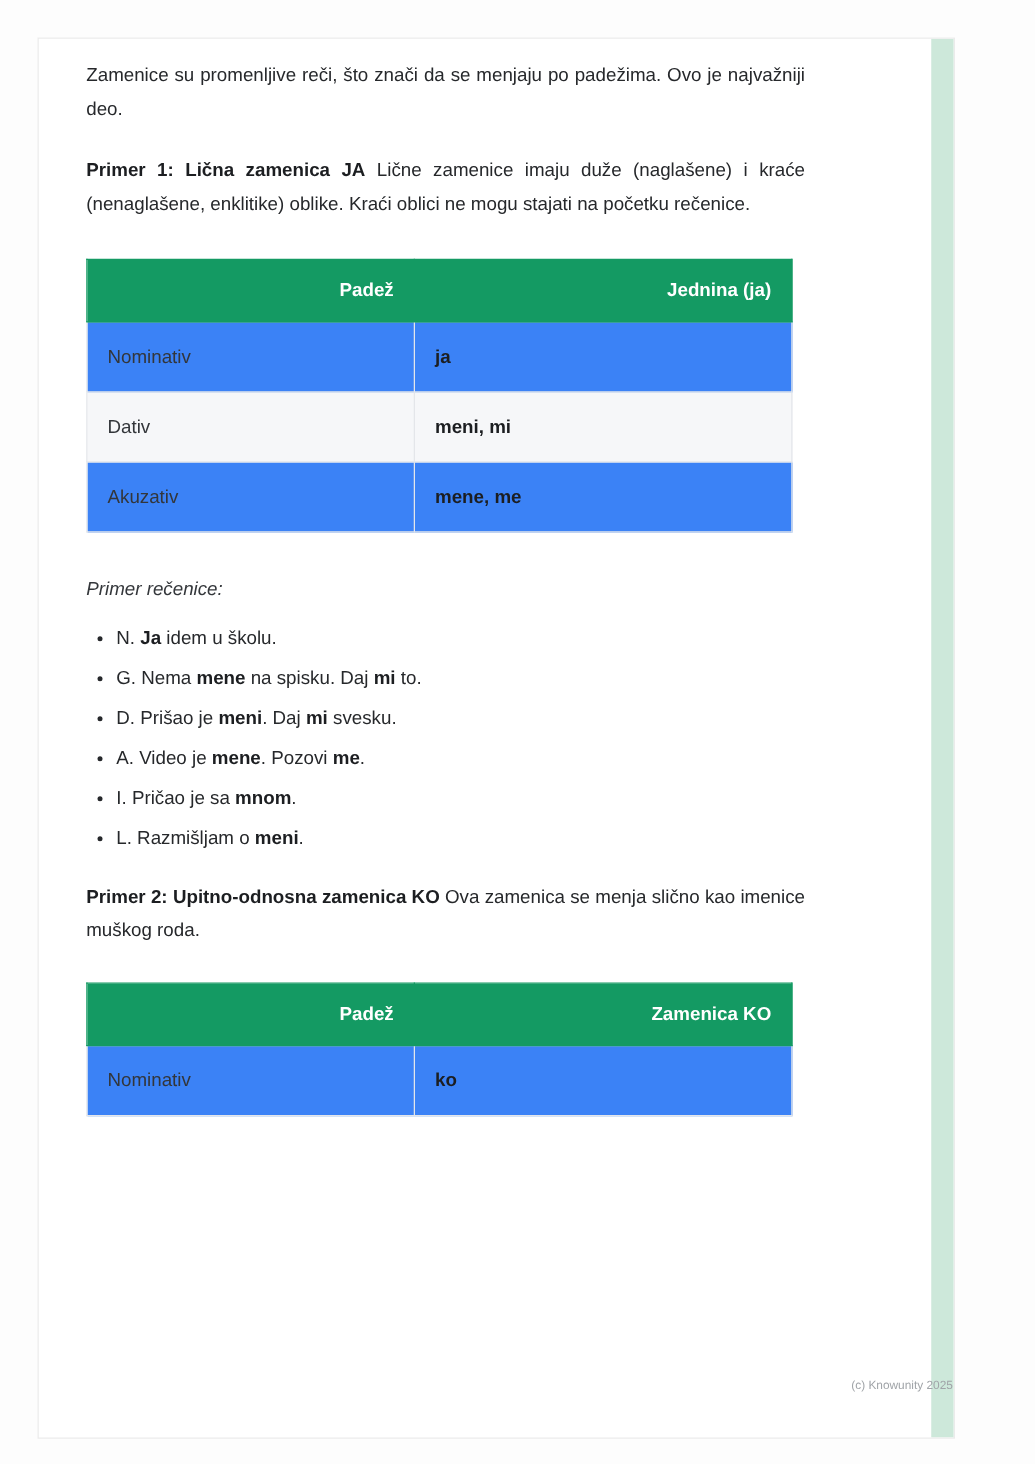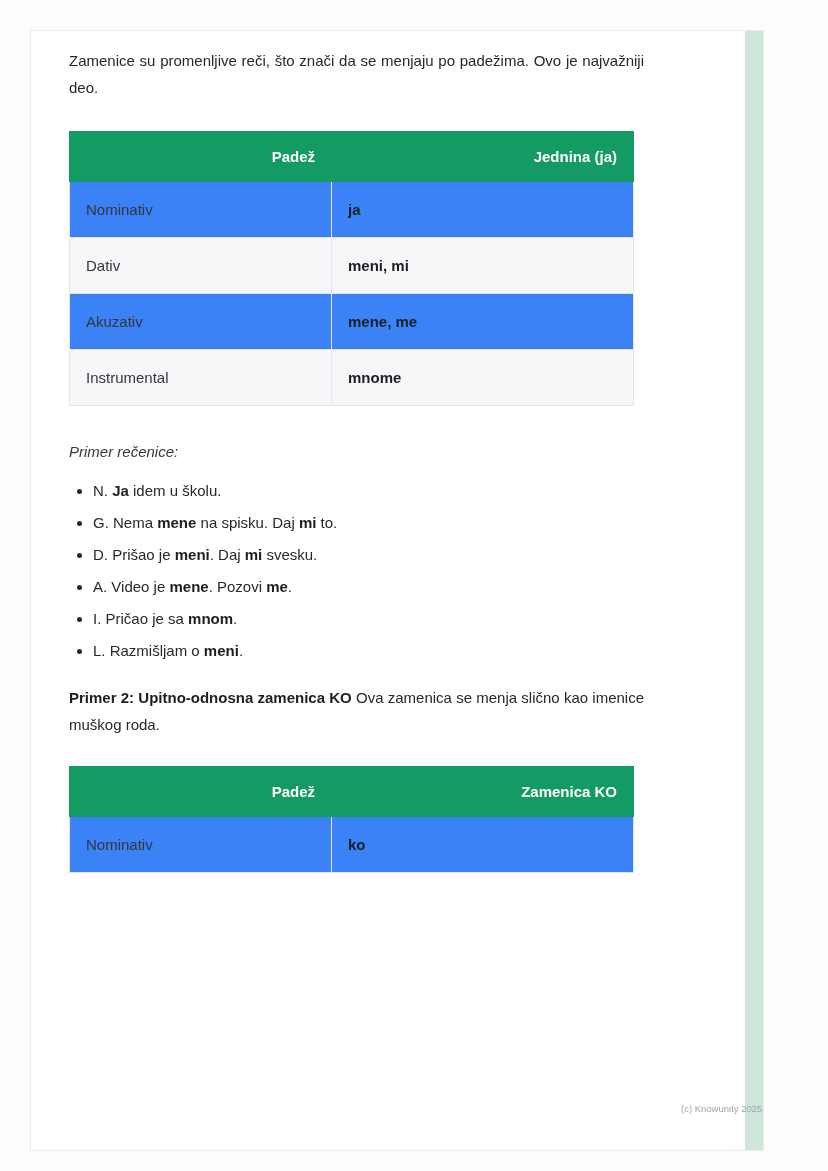--- a/index.html
+++ b/index.html
@@ -94,44 +94,41 @@
 </style>
 </head>
 <body>
 
 <div class="page">
   <div class="card">
     <div class="content">
 
       <p class="para"><span>Zamenice su promenljive reči, što znači da se menjaju po padežima. Ovo je najvažniji deo.</span></p>
 
+      <p class="para"><strong>Primer 1: Lična zamenica JA</strong><span> Lične zamenice imaju duže (naglašene) i kraće (nenaglašene, enklitike) oblike. Kraći oblici ne mogu stajati na početku rečenice.</span></p>
 
       <table class="decl-table">
         <thead>
           <tr>
               <th>Padež</th>
               <th>Jednina (ja)</th>
             </tr>
         </thead>
         <tbody>
             <tr>
               <td>Nominativ</td>
               <td class="bold">ja</td>
             </tr>
             <tr>
               <td>Dativ</td>
               <td class="bold">meni, mi</td>
             </tr>
             <tr>
               <td>Akuzativ</td>
               <td class="bold">mene, me</td>
-            </tr>
-            <tr>
-              <td>Instrumental</td>
-              <td class="bold">mnome</td>
             </tr>
           </tbody>
       </table>
 
       <p class="example-heading">Primer rečenice:</p>
 
       <ul class="bullets">
           <li><span>N. </span><strong>Ja</strong><span> idem u školu.</span></li>
           <li><span>G. Nema </span><strong>mene</strong><span> na spisku. Daj </span><strong>mi</strong><span> to.</span></li>
           <li><span>D. Prišao je </span><strong>meni</strong><span>. Daj </span><strong>mi</strong><span> svesku.</span></li>

